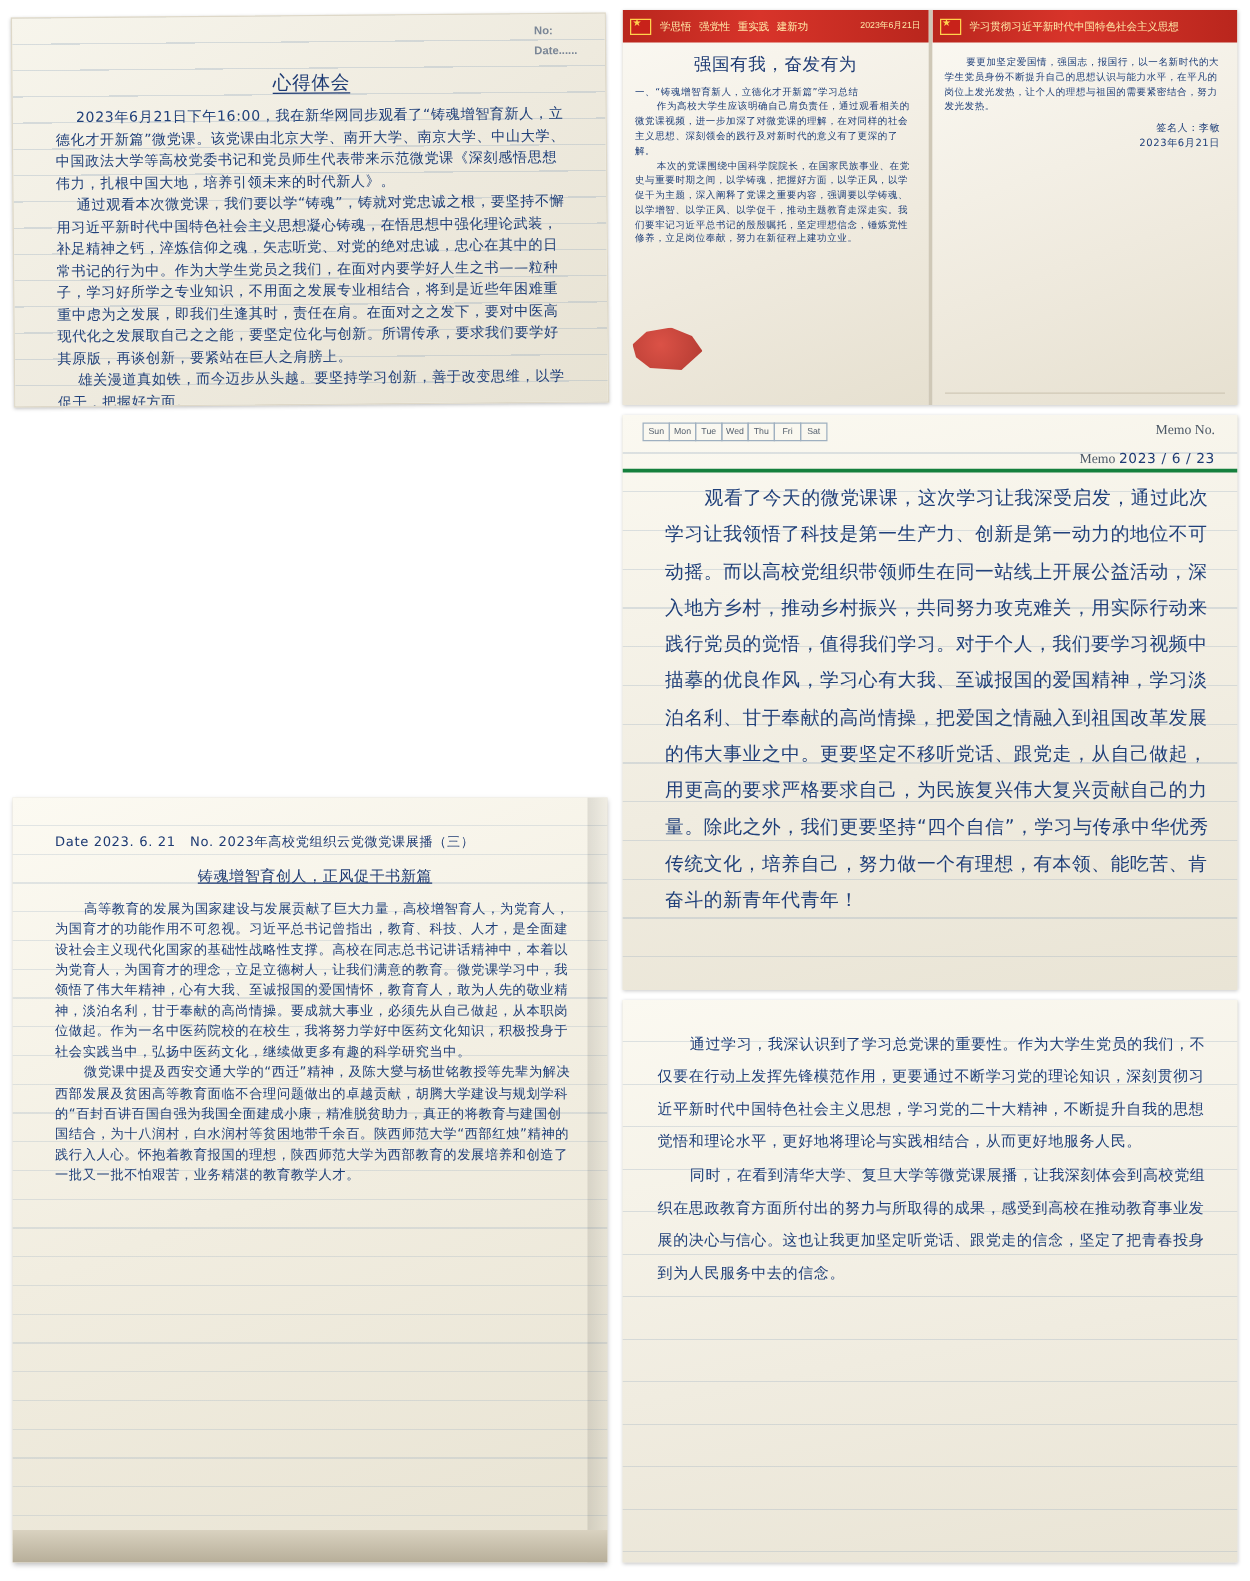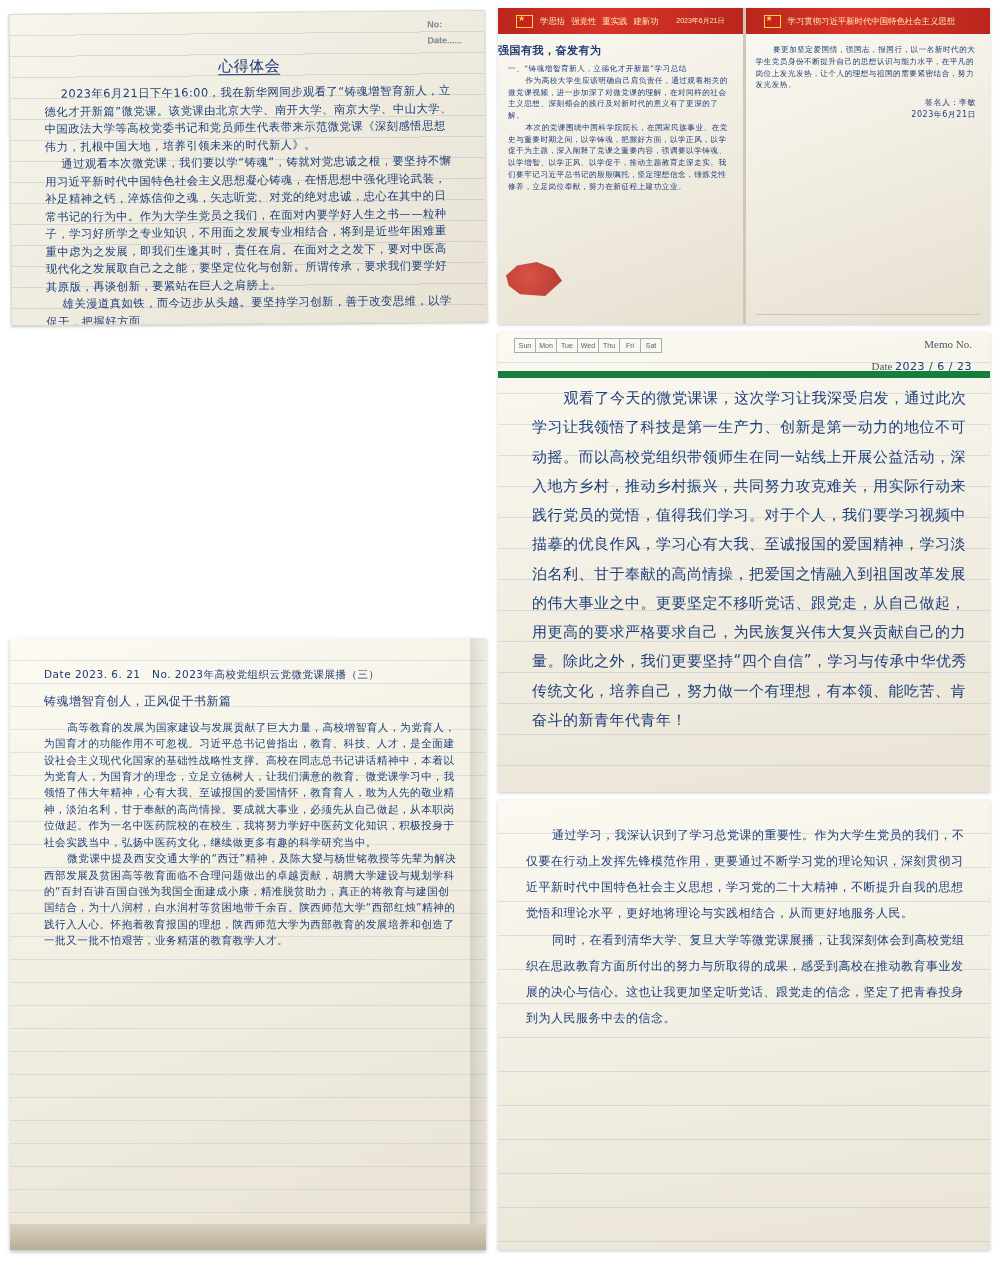--- a/index.html
+++ b/index.html
@@ -95,42 +95,41 @@
   }
   #p2 .leaf.left { border-right: 3px solid #cfc8b7; }
   .banner {
     height: 26px;
     background: linear-gradient(90deg,#b9261d,#d8342a 45%,#b9261d);
     color: #ffe9a8;
     font-size: 8.4px;
     display: flex;
     align-items: center;
     gap: 7px;
-    padding: 0 18px;
+    padding: 0 6px;
     box-sizing: border-box;
   }
   .banner .flag {
     width: 15px; height: 11px;
     background: #c8221a;
     border: 1px solid #ffd34d;
     position: relative; flex: none;
   }
   .banner .flag::after {
     content: "★";
     position: absolute; left: 1px; top: -2px;
     color: #ffd34d; font-size: 8px;
   }
   .banner .bw { flex: 1; display: flex; gap: 6px; }
   .banner .date { font-size: 7px; text-align: right; line-height: 1.1; }
   #p2 .pgtitle {
-    text-align: left;
-    font-size: 11px;
+    text-align: center;
+    font-size: 14px;
     color: #1d3a73;
     margin: 8px 0 4px;
-    font-weight: bold;
   }
   #p2 .ptext { font-size: 7.6px; padding: 0 10px; }
   #p2 .sign {
     text-align: right; font-size: 8px; padding: 6px 14px 0 16px;
     color: #20407a; line-height: 1.5;
   }
   #p2 .stamp {
     position: absolute; left: 8px; bottom: 28px;
     width: 56px; height: 34px;
     background: radial-gradient(circle at 40% 40%, #d8372c, #a81c14);
@@ -158,21 +157,21 @@
         rgba(150,170,190,0.26) 22px,
         rgba(150,170,190,0.26) 23px
       ),
       linear-gradient(160deg,#fcfaf2 0%,#f1ede0 50%,#e8e3d3 100%);
     padding: 28px 26px 40px 34px;
   }
   #p3 .datehdr {
     font-size: 10.5px; color: #1d3a73; margin-bottom: 10px;
   }
   #p3 .title {
-    font-size: 12px; color: #1d3a73; margin: 2px 0 8px;
+    text-align: center; font-size: 12px; color: #1d3a73; margin: 2px 0 8px; text-decoration: underline;
   }
   #p3 .body { font-size: 10.6px; }
   #p3 .spiral {
     position: absolute; right: -2px; top: 0; bottom: 0; width: 18px;
     background: linear-gradient(90deg, rgba(0,0,0,0.10), rgba(0,0,0,0.02));
   }
   #p3 .edge {
     position: absolute; left: 0; right: 0; bottom: 0; height: 26px;
     background: linear-gradient(#d9d2c0,#b7ae99);
   }
@@ -192,21 +191,21 @@
         rgba(150,170,190,0.30) 30px,
         rgba(150,170,190,0.30) 31px
       ),
       linear-gradient(170deg,#fbf9f1,#f0ece0 60%,#e9e4d5);
     padding: 52px 22px 14px 34px;
   }
   #p4 .memohdr {
     position: absolute; left: 0; right: 0; top: 0; height: 46px;
     padding: 6px 18px 0 16px; box-sizing: border-box;
     display: flex; justify-content: space-between; align-items: flex-start;
-    border-bottom: 7px solid #15803d;
+    border-bottom: 3px solid #15803d;
   }
   #p4 .daygrid { display: flex; gap: 0; }
   #p4 .daygrid span {
     font-size: 7px; color: #55606e;
     border: 1px solid #9fb0c0;
     width: 20px; height: 13px;
     display: inline-flex; align-items: center; justify-content: center;
     margin-right: -1px;
   }
   #p4 .memoright { text-align: right; }
@@ -309,21 +308,21 @@
         <span>Mon</span>
         <span>Tue</span>
         <span>Wed</span>
         <span>Thu</span>
         <span>Fri</span>
         <span>Sat</span>
       </div>
       <div class="memoright">
         <div class="memono">Memo No.</div>
         <div class="memodate">
-          <span>Date</span>
+          <span>Memo</span>
           <b class="hand">2023 / 6 / 23</b>
         </div>
       </div>
     </div>
   </div>
 
   <div class="photo" id="p5">
     <div class="paper">
       <div class="body hand">      通过学习，我深认识到了学习总党课的重要性。作为大学生党员的我们，不仅要在行动上发挥先锋模范作用，更要通过不断学习党的理论知识，深刻贯彻习近平新时代中国特色社会主义思想，学习党的二十大精神，不断提升自我的思想觉悟和理论水平，更好地将理论与实践相结合，从而更好地服务人民。
       同时，在看到清华大学、复旦大学等微党课展播，让我深刻体会到高校党组织在思政教育方面所付出的努力与所取得的成果，感受到高校在推动教育事业发展的决心与信心。这也让我更加坚定听党话、跟党走的信念，坚定了把青春投身到为人民服务中去的信念。</div>

